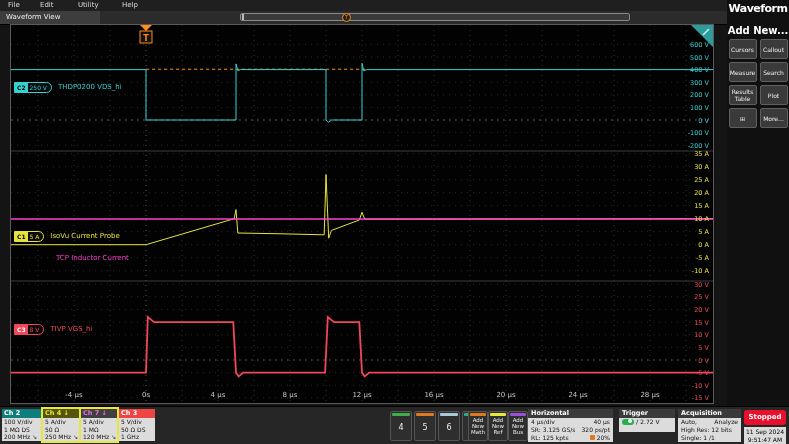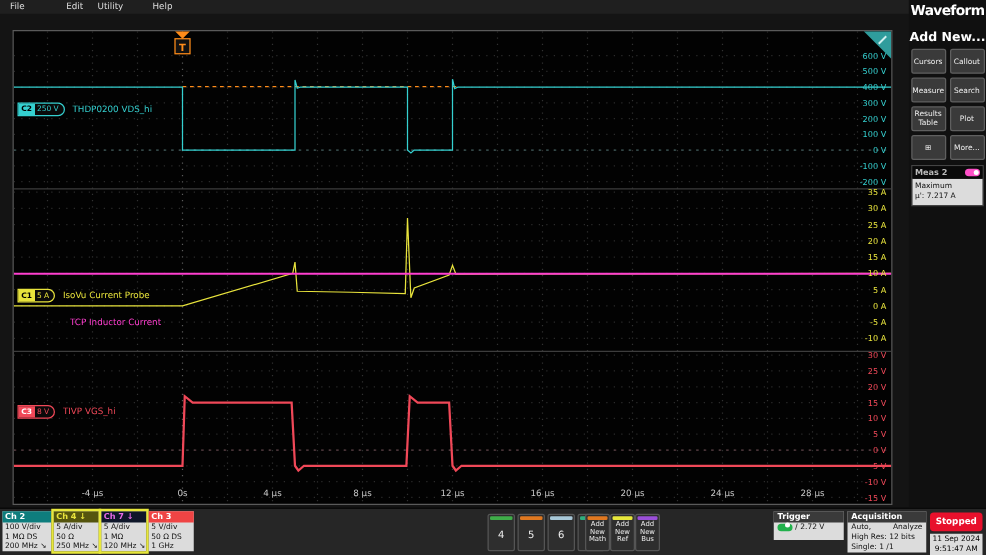--- a/index.html
+++ b/index.html
@@ -60,25 +60,32 @@
   .pan-ico{display:inline-block;width:5px;height:5px;background:#e07820;border-radius:1px;margin-right:2px;}
   .slope{color:#333;font-weight:bold;margin:0 2px;}
 </style>
 </head>
 <body>
 
 <div id="app">
 
   <div id="menubar">
     <span style="left:8px">File</span>
-    <span style="left:53px">Edit</span>
+    <span style="left:40px">Edit</span>
     <span style="left:78px">Utility</span>
     <span style="left:122px">Help</span>
   </div>
 
+  <div id="tabbar">
+    <div id="wf-tab">Waveform View</div>
+    <div id="minimap">
+      <div class="cap"></div>
+      <div class="tmark">T</div>
+    </div>
+  </div>
 
   <div id="plot">
     <svg id="scope" width="702" height="378" viewBox="0 0 702 378">
         <line x1="27" y1="0" x2="27" y2="378" stroke="#313131" stroke-dasharray="1,4" stroke-width="1"></line>
         <line x1="63" y1="0" x2="63" y2="378" stroke="#313131" stroke-dasharray="1,4" stroke-width="1"></line>
         <line x1="99" y1="0" x2="99" y2="378" stroke="#313131" stroke-dasharray="1,4" stroke-width="1"></line>
         <line x1="135" y1="0" x2="135" y2="378" stroke="#5a5a5a" stroke-dasharray="1,4" stroke-width="1"></line>
         <line x1="171" y1="0" x2="171" y2="378" stroke="#313131" stroke-dasharray="1,4" stroke-width="1"></line>
         <line x1="207" y1="0" x2="207" y2="378" stroke="#313131" stroke-dasharray="1,4" stroke-width="1"></line>
         <line x1="243" y1="0" x2="243" y2="378" stroke="#313131" stroke-dasharray="1,4" stroke-width="1"></line>
@@ -202,52 +209,40 @@
       <div class="sb-btn">Callout</div>
       <div class="sb-btn">Measure</div>
       <div class="sb-btn">Search</div>
       <div class="sb-btn">Results Table</div>
       <div class="sb-btn">Plot</div>
       <div class="sb-btn">⊞</div>
       <div class="sb-btn">More...</div>
     </div>
 
 
-    <div class="meas-card">
-      <div class="meas-hdr" style="color:#bbb;">
-        <span>Meas 2</span>
-        <span class="toggle" style="background:#ff50c8;">
-            <i style="right:1px;"></i>
-          </span>
-      </div>
-      <div class="meas-body">
-        <div>Maximum</div>
-        <div>µ': 7.217 A</div>
-      </div>
-    </div>
   </div>
 
   <div id="bottombar">
 
     <div class="bbadge" style="left:2px;width:39px;">
       <div class="hdr" style="background:#0e7d7d;">Ch 2</div>
       <div class="row">100 V/div</div>
       <div class="row">1 MΩ  DS</div>
       <div class="row">200 MHz ↘</div>
     </div>
 
     <div class="bbadge sel" style="left:43px;">
       <div class="hdr" style="background:#55550e;color:#e8e33c;">Ch 4 ↓</div>
       <div class="row">5 A/div</div>
       <div class="row">50 Ω</div>
       <div class="row">250 MHz ↘</div>
     </div>
 
     <div class="bbadge sel" style="left:81px;">
-      <div class="hdr" style="background:#0f172a;color:#e86be8;">Ch 7 ↓</div>
+      <div class="hdr" style="background:#404040;color:#e86be8;">Ch 7 ↓</div>
       <div class="row">5 A/div</div>
       <div class="row">1 MΩ</div>
       <div class="row">120 MHz ↘</div>
     </div>
 
     <div class="bbadge" style="left:119px;">
       <div class="hdr" style="background:#ef4444;">Ch 3</div>
       <div class="row">5 V/div</div>
       <div class="row">50 Ω  DS</div>
       <div class="row">1 GHz</div>
@@ -276,20 +271,35 @@
     </div>
     <div class="addbtn" style="left:488px;">
       <span class="stripe" style="background:#e8e83c;"></span>
       <div>Add New Ref</div>
     </div>
     <div class="addbtn" style="left:508px;">
       <span class="stripe" style="background:#9a4fd8;"></span>
       <div>Add New Bus</div>
     </div>
 
+    <div class="panel" style="left:528px;width:85px;">
+      <div class="hdr">Horizontal</div>
+      <div class="prow">
+          <span>4 µs/div</span>
+          <span>40 µs</span>
+        </div>
+      <div class="prow">
+          <span>SR: 3.125 GS/s</span>
+          <span>320 ps/pt</span>
+        </div>
+      <div class="prow">
+          <span>RL: 125 kpts</span>
+          <span><i class="pan-ico"></i><span>20%</span></span>
+        </div>
+    </div>
 
     <div class="panel" style="left:619px;width:56px;height:23px;">
       <div class="hdr">Trigger</div>
       <div class="prow" style="justify-content:flex-start;align-items:center;">
         <span class="toggle" style="position:static;display:inline-block;background:#22b14c;width:12px;height:6px;"><i style="right:1px;position:relative;display:inline-block;top:-2px;left:6px;"></i></span>
         <span class="slope">/</span>
         <span>2.72 V</span>
       </div>
     </div>
 

